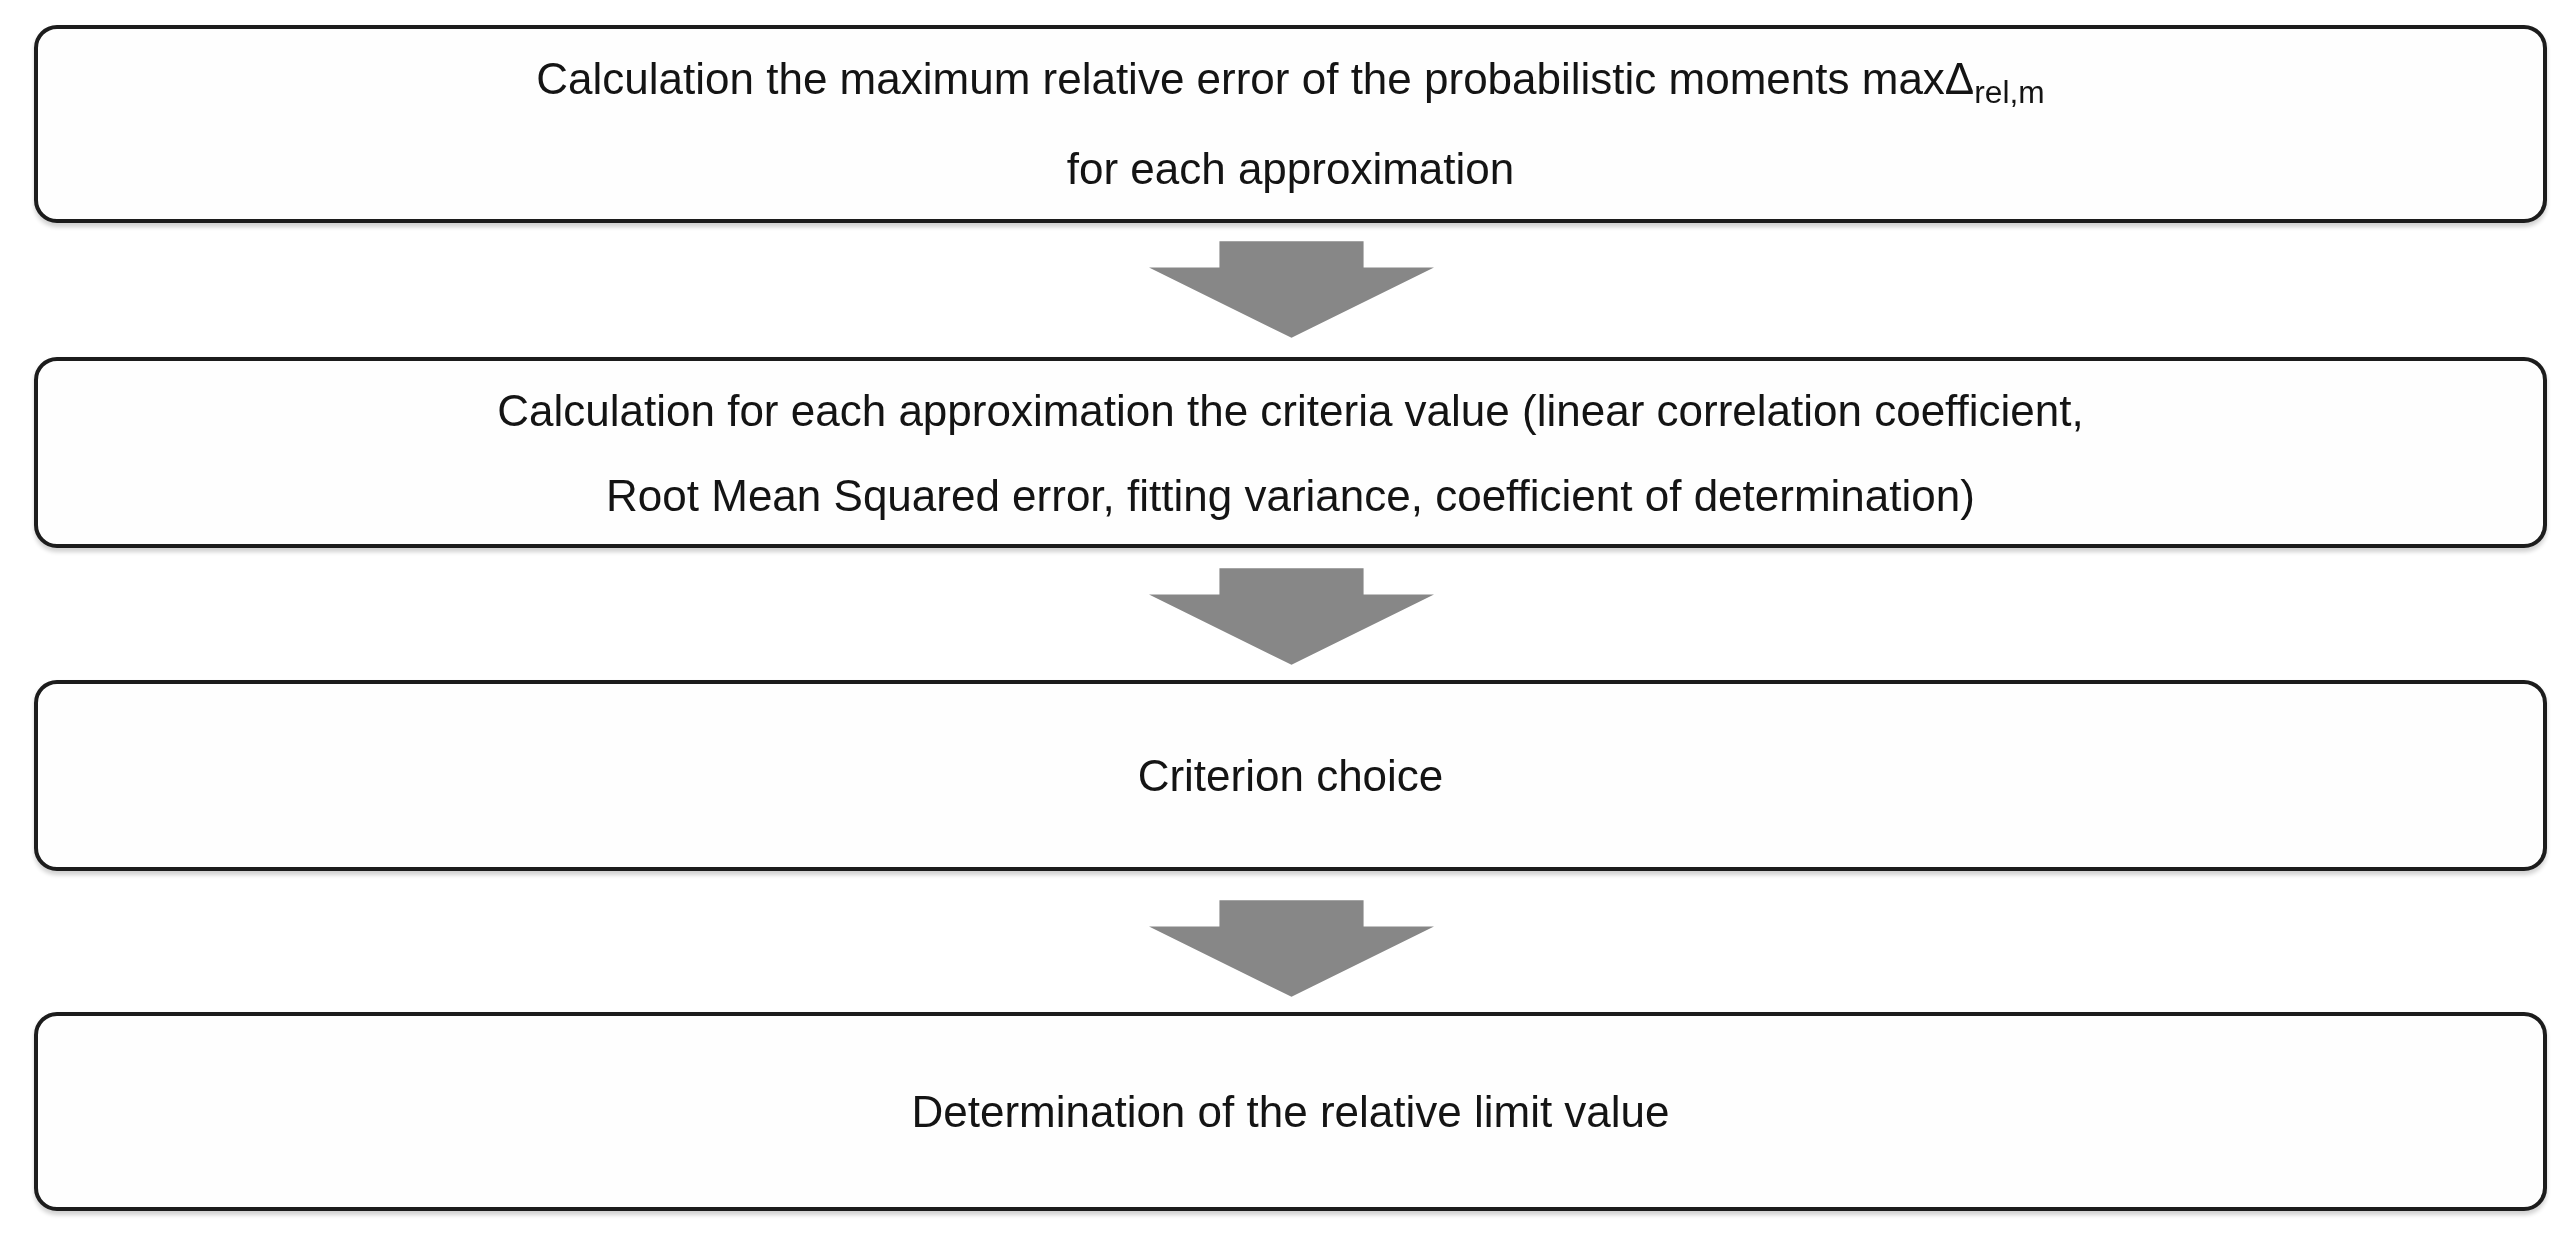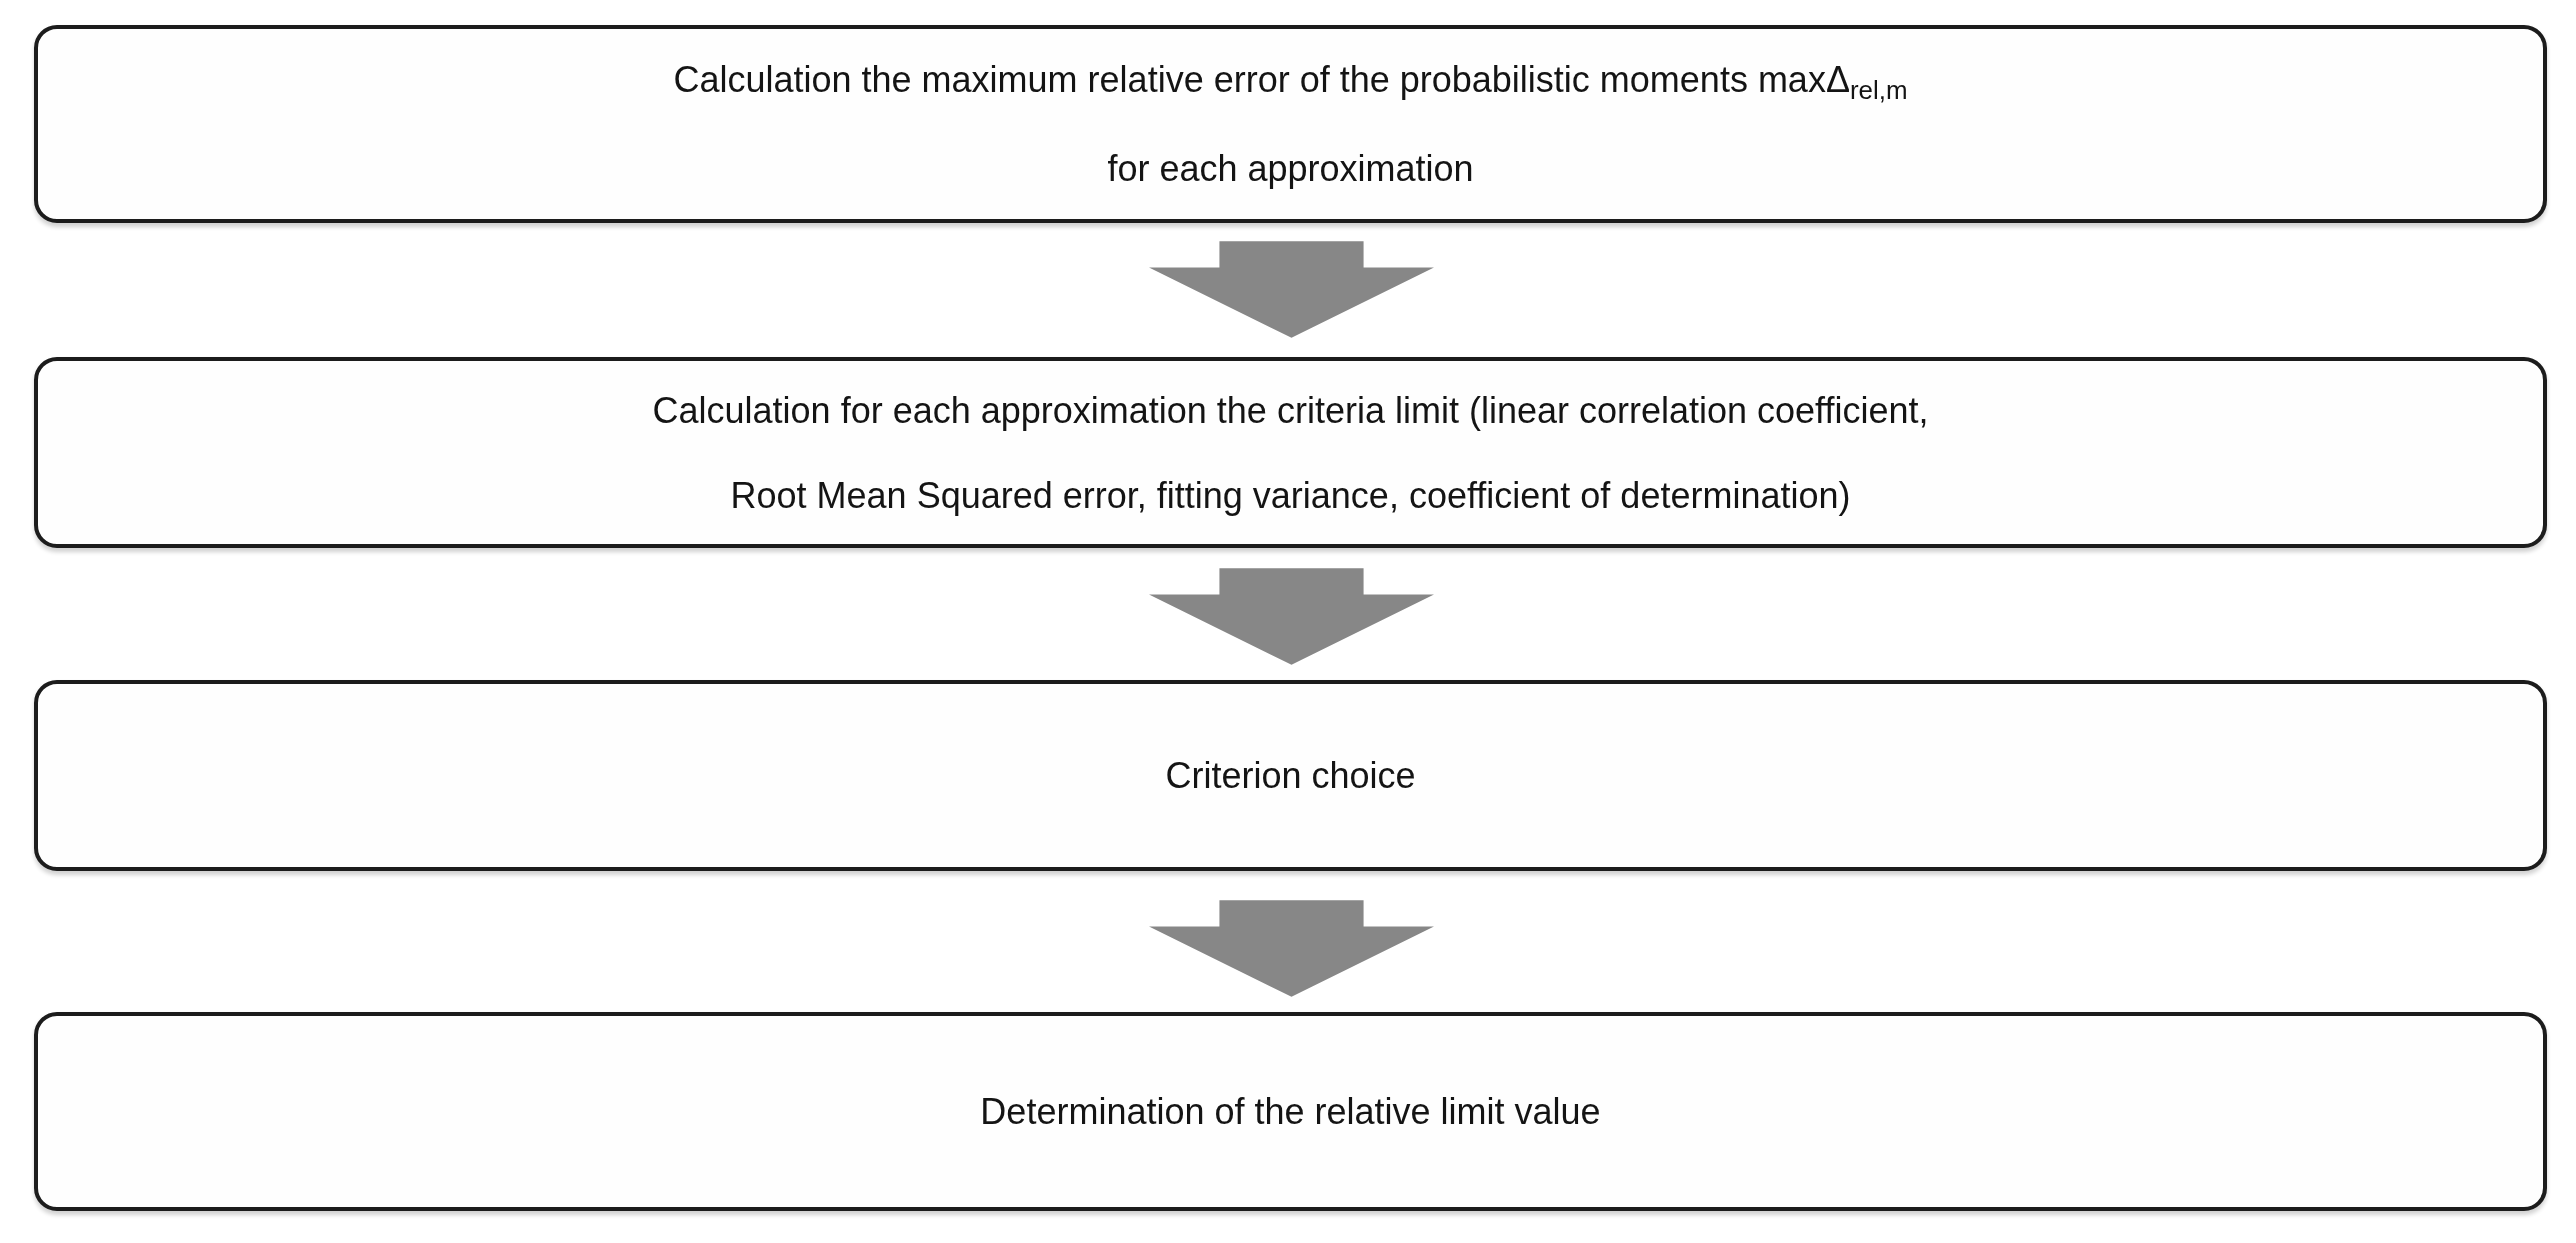--- a/index.html
+++ b/index.html
@@ -24,21 +24,21 @@
     border: 4.1px solid var(--box-border, #1c1c1c);
     border-radius: 23px;
     display: flex;
     flex-direction: column;
     align-items: center;
     justify-content: center;
     box-shadow: 0 3.3px 4.1px rgba(0,0,0,0.18);
   }
   .box-text {
     text-align: center;
-    font-size: 36px;
+    font-size: 44px;
     line-height: 85px;
     padding: 0 24.5px;
   }
   .text-line {
     white-space: nowrap;
   }
   .subscript {
     display: inline-block;
     font-size: 0.72em;
     transform: translateY(0.28em);
@@ -68,21 +68,21 @@
       <div class="text-line">for each approximation</div>
     </div>
   </div>
 
   <svg class="flow-arrow arrow-1" viewBox="0 0 348 118" xmlns="http://www.w3.org/2000/svg">
     <path d="M86 0 H262 V32 H348 L174 118 L0 32 H86 Z" fill="#878787"></path>
   </svg>
 
   <div class="flow-box box-2">
     <div class="box-text">
-      <div class="text-line">Calculation for each approximation the criteria limit (linear correlation coefficient,</div>
+      <div class="text-line">Calculation for each approximation the criteria value (linear correlation coefficient,</div>
       <div class="text-line">Root Mean Squared error, fitting variance, coefficient of determination)</div>
     </div>
   </div>
 
   <svg class="flow-arrow arrow-2" viewBox="0 0 348 118" xmlns="http://www.w3.org/2000/svg">
     <path d="M86 0 H262 V32 H348 L174 118 L0 32 H86 Z" fill="#878787"></path>
   </svg>
 
   <div class="flow-box box-3">
     <div class="box-text">

